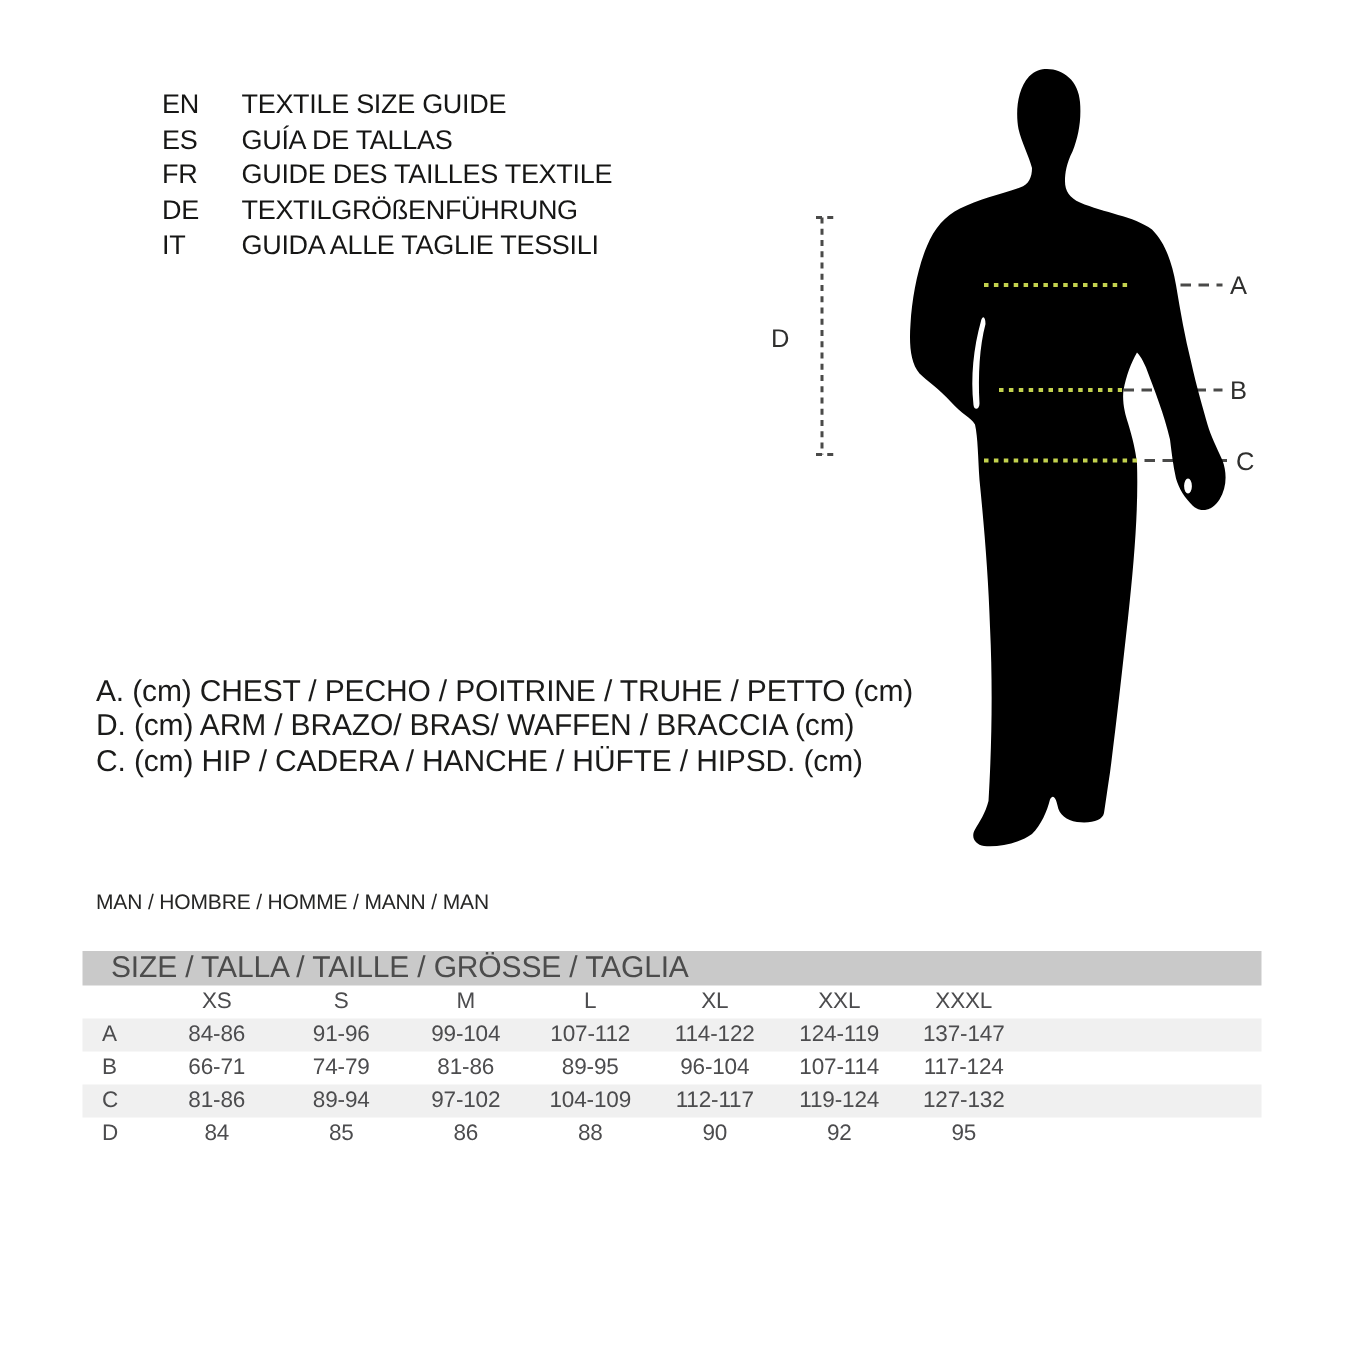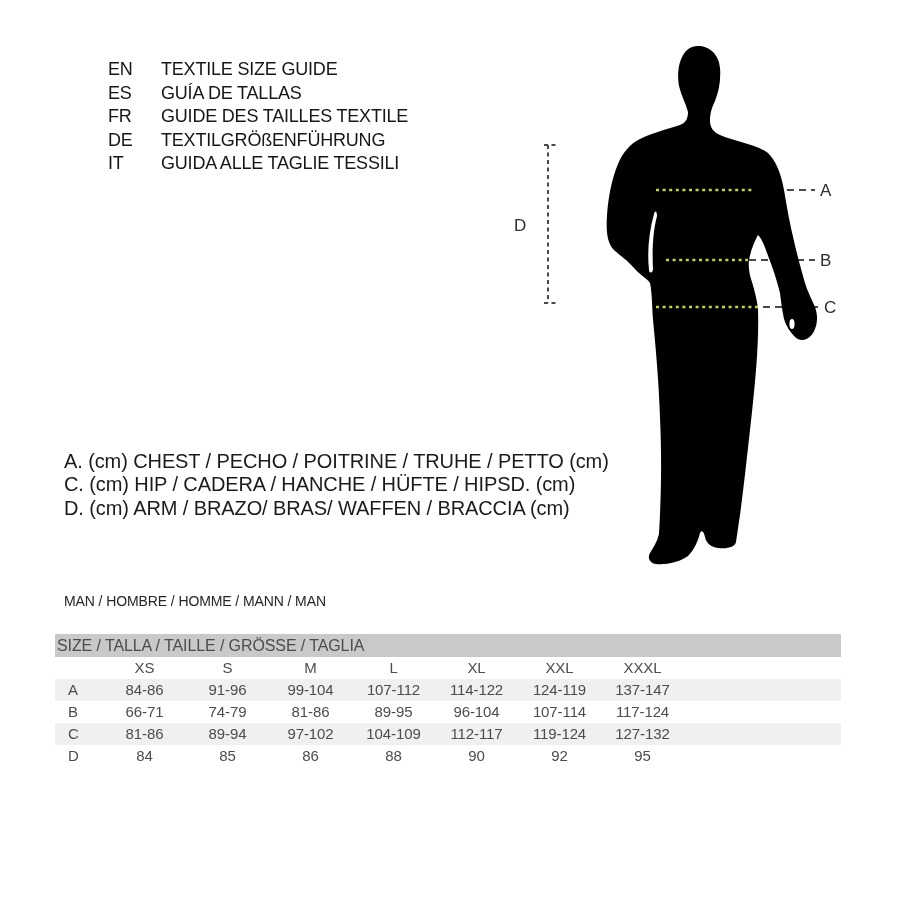--- a/index.html
+++ b/index.html
@@ -28,21 +28,21 @@
   .legend-row { font-size: 20px; line-height: 23.3px; letter-spacing: -0.1px; color: #1b1b1a; }
 
   
   .category-line { position: absolute; left: 64px; top: 593px; font-size: 14px; line-height: 16px; color: #262625; letter-spacing: -0.1px; }
 
   
   .size-table { position: absolute; left: 55px; top: 634px; width: 786px; }
   .size-table-header {
     height: 23px; line-height: 23px;
     background: #c9c9c9; color: #4c4c4c;
-    font-size: 16px; padding-left: 2px; letter-spacing: -0.1px;
+    font-size: 20px; padding-left: 19px; letter-spacing: -0.1px;
   }
   .t-row {
     display: grid;
     grid-template-columns: 48px repeat(7, 83px) 1fr;
     height: 22px; line-height: 22px;
     font-size: 15px; color: #4c4c4e; letter-spacing: -0.1px;
   }
   .t-row.stripe { background: #f0f0f0; }
   .t-cell { text-align: center; }
   .t-label { text-align: left; padding-left: 13px; }
@@ -145,22 +145,22 @@
 
       <text x="320" y="176" class="dim-label">A</text>
       <text x="320" y="246" class="dim-label">B</text>
       <text x="324" y="293" class="dim-label">C</text>
       <text x="14" y="211" class="dim-label">D</text>
     </svg>
   </div>
 
   <div class="legend-block">
     <div class="legend-row">A. (cm) CHEST / PECHO / POITRINE / TRUHE / PETTO (cm)</div>
+    <div class="legend-row">D. (cm) ARM / BRAZO/ BRAS/ WAFFEN / BRACCIA (cm)</div>
     <div class="legend-row">C. (cm) HIP / CADERA / HANCHE / HÜFTE / HIPSD. (cm)</div>
-    <div class="legend-row">D. (cm) ARM / BRAZO/ BRAS/ WAFFEN / BRACCIA (cm)</div>
   </div>
 
   <div class="category-line">MAN / HOMBRE / HOMME / MANN / MAN</div>
 
   <div class="size-table">
     <div class="size-table-header">SIZE / TALLA / TAILLE / GRÖSSE / TAGLIA</div>
 
     <div class="t-row">
       <div class="t-cell t-label"></div>
       <div class="t-cell">XS</div>

